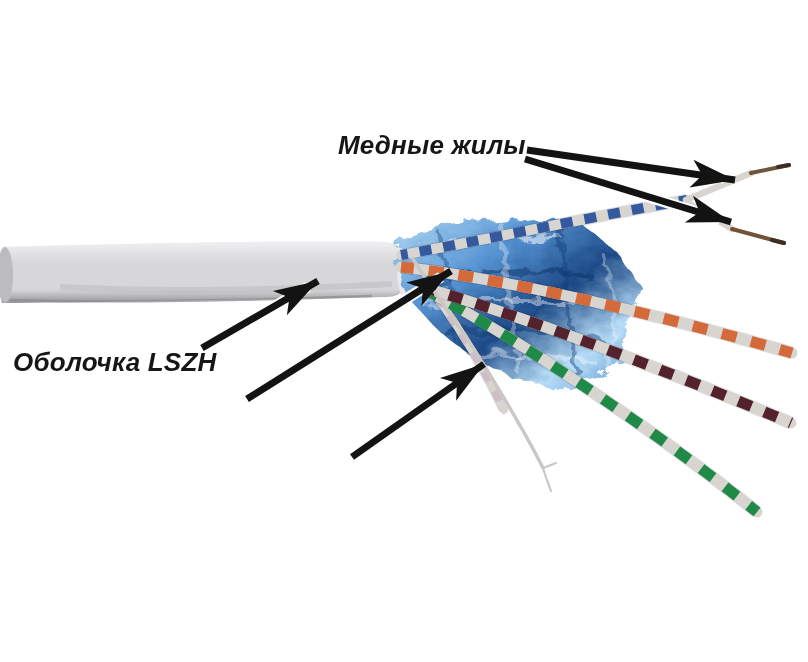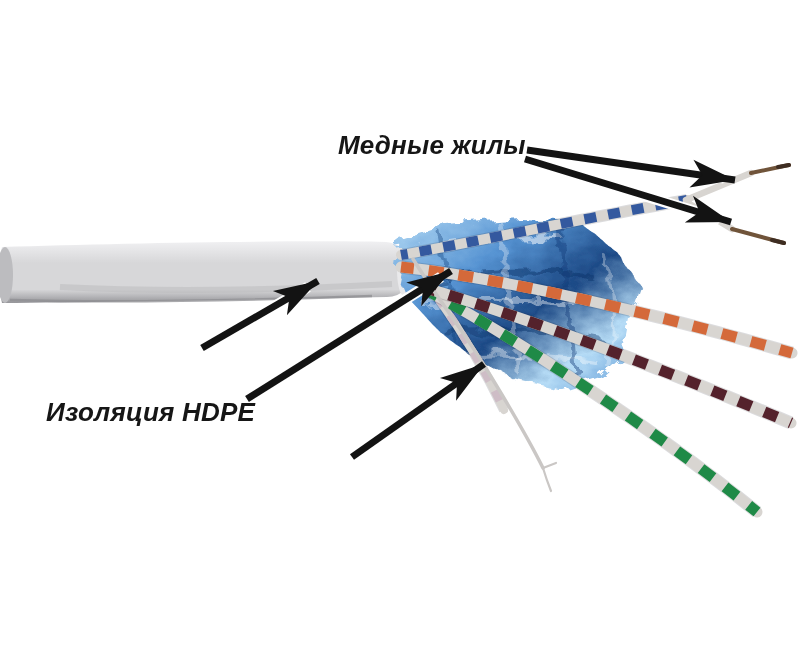--- a/index.html
+++ b/index.html
@@ -139,14 +139,14 @@
       <line x1="247" y1="399" x2="451" y2="271" stroke-width="7" marker-end="url(#ah)" stroke="#131313"></line>
     </g>
     <g>
       <line x1="352" y1="457" x2="474" y2="371" stroke="#ffffff" stroke-width="11"></line>
       <line x1="352" y1="457" x2="484" y2="364" stroke-width="7" marker-end="url(#ah)" stroke="#131313"></line>
     </g>
   </g>
 </svg>
 
   <div class="label label-copper">Медные жилы</div>
-  <div class="label label-insulation">Изоляция HDPE</div>
+  <div class="label label-sheath">Оболочка LSZH</div>
 </div>
 
 </body></html>

